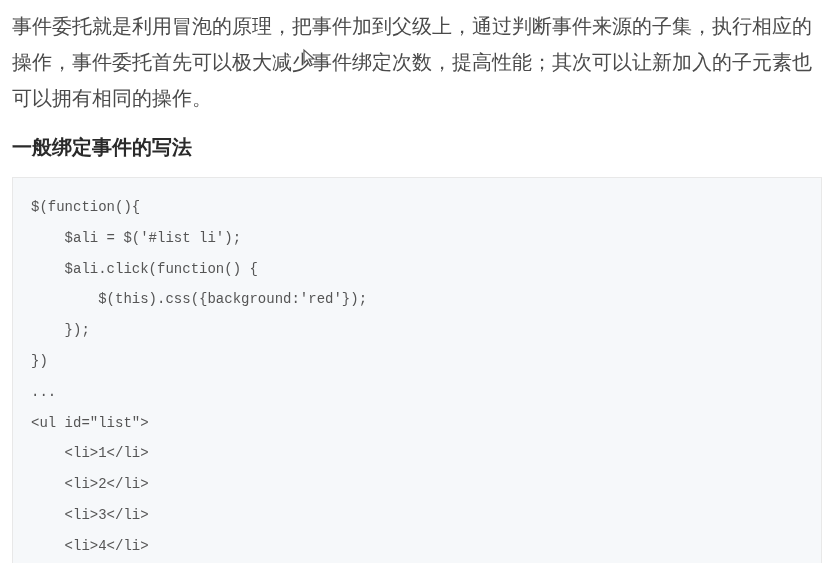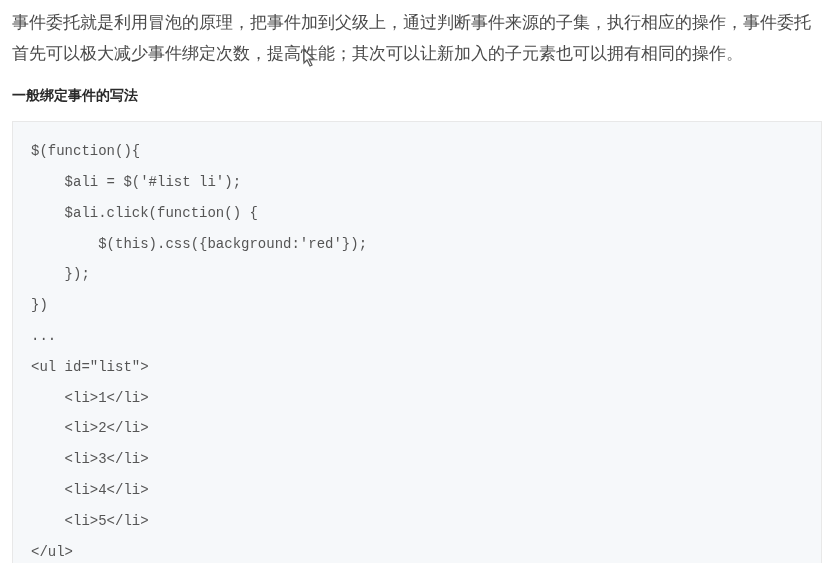--- a/index.html
+++ b/index.html
@@ -9,27 +9,27 @@
     }
     body {
       font-family: -apple-system, BlinkMacSystemFont, "Segoe UI", "PingFang SC", "Microsoft YaHei", sans-serif;
       background: #ffffff;
       width: 834px;
       padding: 8px 12px;
       color: #4a4a4a;
       position: relative;
     }
     .paragraph {
-      font-size: 17px;
+      font-size: 20px;
       line-height: 1.8;
       color: #4a4a4a;
       margin-bottom: 18px;
     }
     .heading {
-      font-size: 14px;
+      font-size: 20px;
       font-weight: bold;
       color: #2a2a2a;
       margin-bottom: 16px;
     }
     .code-block {
       background: #f6f8fa;
       border: 1px solid #e8e8e8;
       padding: 14px 18px;
       font-family: "Consolas", "Courier New", monospace;
       font-size: 14px;

